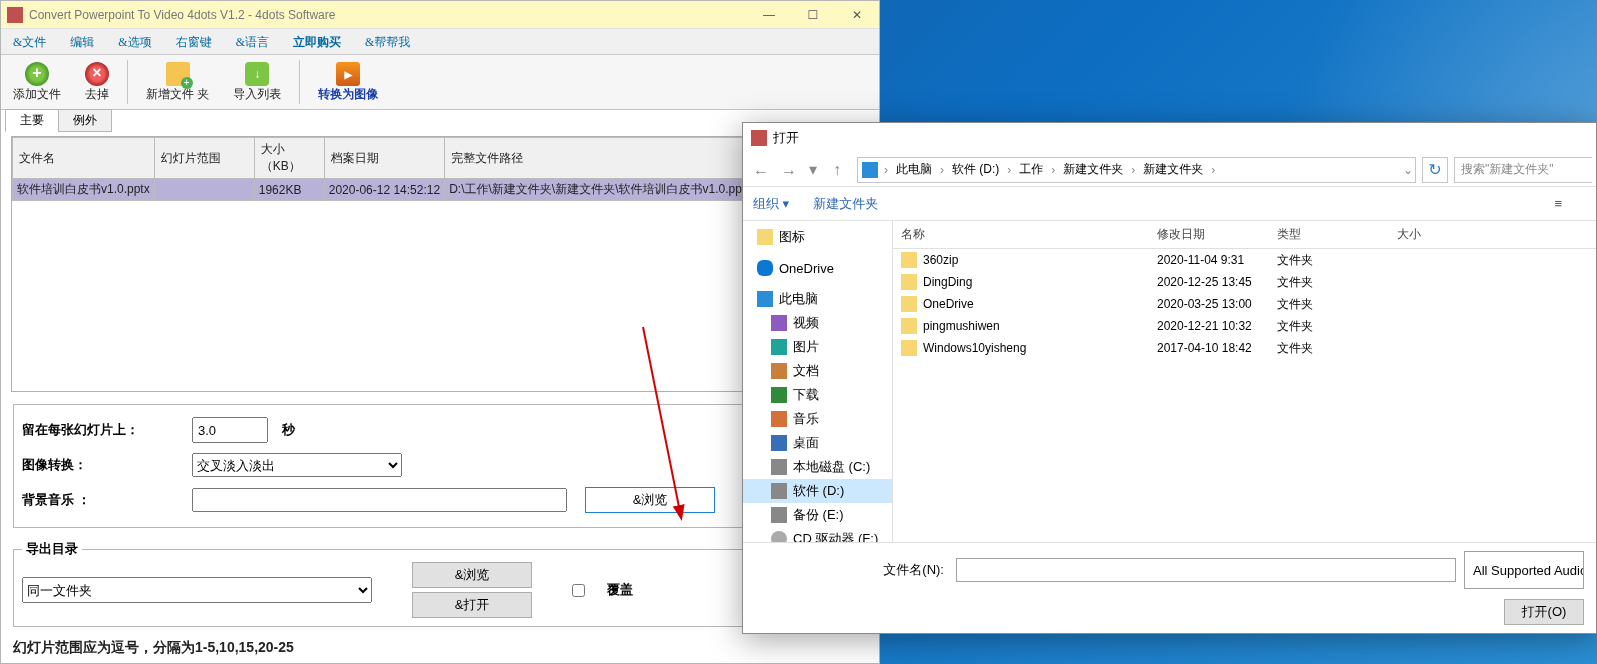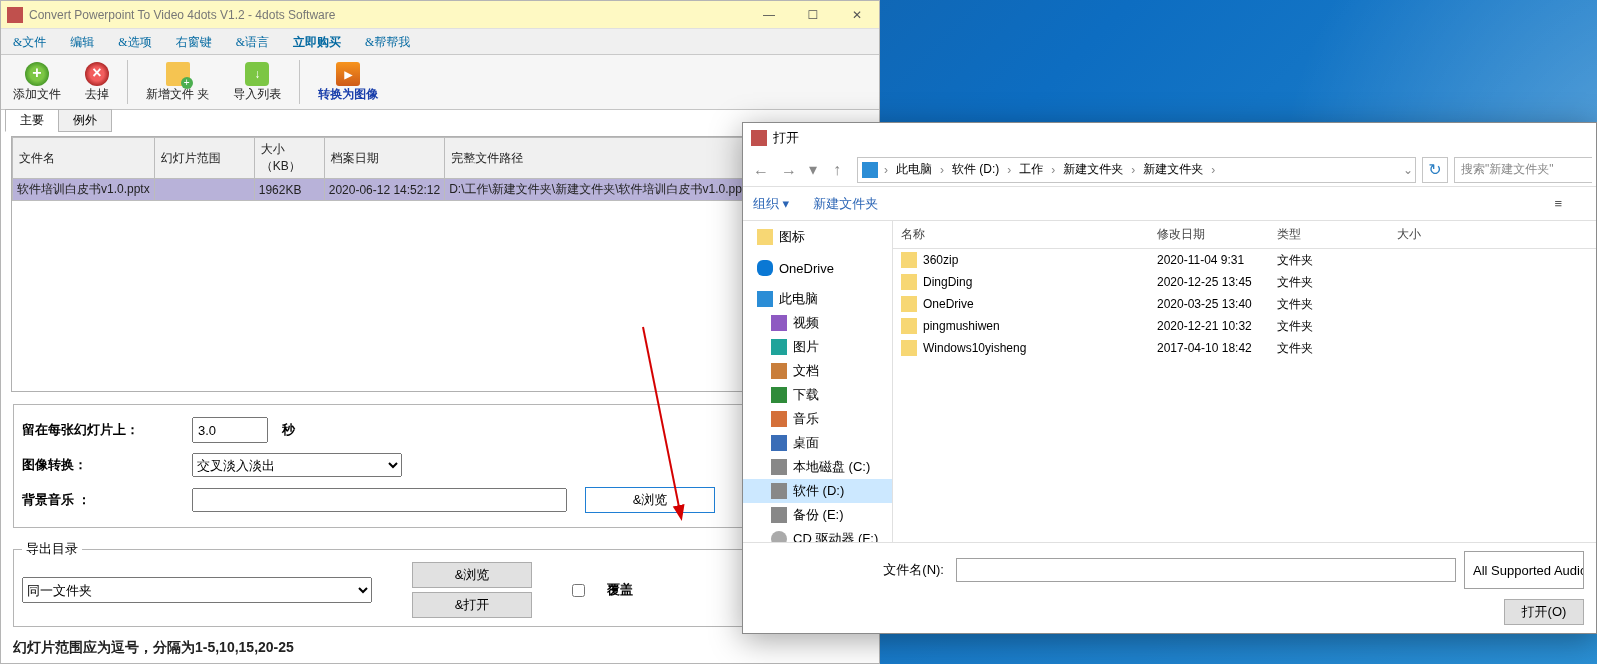--- a/index.html
+++ b/index.html
@@ -36,21 +36,21 @@
 table.grid th{background:#f0f0f0;border:1px solid #bcbcbc;text-align:left;padding:3px 6px;color:#222;font-weight:normal;height:30px;}
 table.grid td{border:1px solid #bcbcbc;padding:2px 4px;background:#b8b2d9;color:#222;white-space:nowrap;overflow:hidden;}
 .settings{margin:6px 12px;border:1px solid #b5b5b5;padding:12px 8px 4px;position:relative;}
 .row{display:flex;align-items:center;font-size:13px;margin-bottom:10px;font-weight:bold;}
 .row label{width:170px;}
 .row input[type=number]{width:76px;height:24px;padding:11px 4px;font-size:13px;}
 .row select{width:210px;height:24px;font-size:13px;}
 .row input[type=text]{width:375px;height:24px;font-size:13px;}
 .btn{height:26px;border:1px solid #1f7fd4;background:#fff;font-size:13px;min-width:130px;cursor:default;}
 .exportgrp{margin:6px 12px;border:1px solid #b5b5b5;padding:4px 8px 8px;position:relative;}
-.exportgrp legend{font-size:13px;font-weight:normal;padding:0 4px;}
+.exportgrp legend{font-size:13px;font-weight:bold;padding:0 4px;}
 .exportgrp .inner{display:flex;align-items:center;gap:40px;}
 .exportgrp select{width:350px;height:26px;font-size:13px;}
 .btns-col{display:flex;flex-direction:column;gap:4px;}
 .btn-gray{width:120px;height:26px;border:1px solid #adadad;background:#e1e1e1;font-size:13px;}
 .chk{display:flex;align-items:center;gap:22px;font-size:13px;font-weight:bold;}
 .footnote{font-size:14px;padding:6px 12px;color:#222;font-weight:bold;}
 .arrow{position:absolute;left:636px;top:322px;pointer-events:none;}
 
 .dlg{position:absolute;left:742px;top:122px;width:855px;height:512px;background:#fff;border:1px solid #8a8a8a;box-shadow:0 6px 30px rgba(0,0,0,.35);display:flex;flex-direction:column;}
 .dlg-title{height:30px;display:flex;align-items:center;font-size:13px;padding:1px 8px;}
@@ -337,21 +337,21 @@
             </div>
             <div class="col-date">2020-12-25 13:45</div>
             <div class="col-type">文件夹</div>
             <div class="col-size"></div>
           </div>
           <div class="filerow">
             <div class="col-name">
               <div class="fic"></div>
               <span>OneDrive</span>
             </div>
-            <div class="col-date">2020-03-25 13:40</div>
+            <div class="col-date">2020-03-25 13:00</div>
             <div class="col-type">文件夹</div>
             <div class="col-size"></div>
           </div>
           <div class="filerow">
             <div class="col-name">
               <div class="fic"></div>
               <span>pingmushiwen</span>
             </div>
             <div class="col-date">2020-12-21 10:32</div>
             <div class="col-type">文件夹</div>

